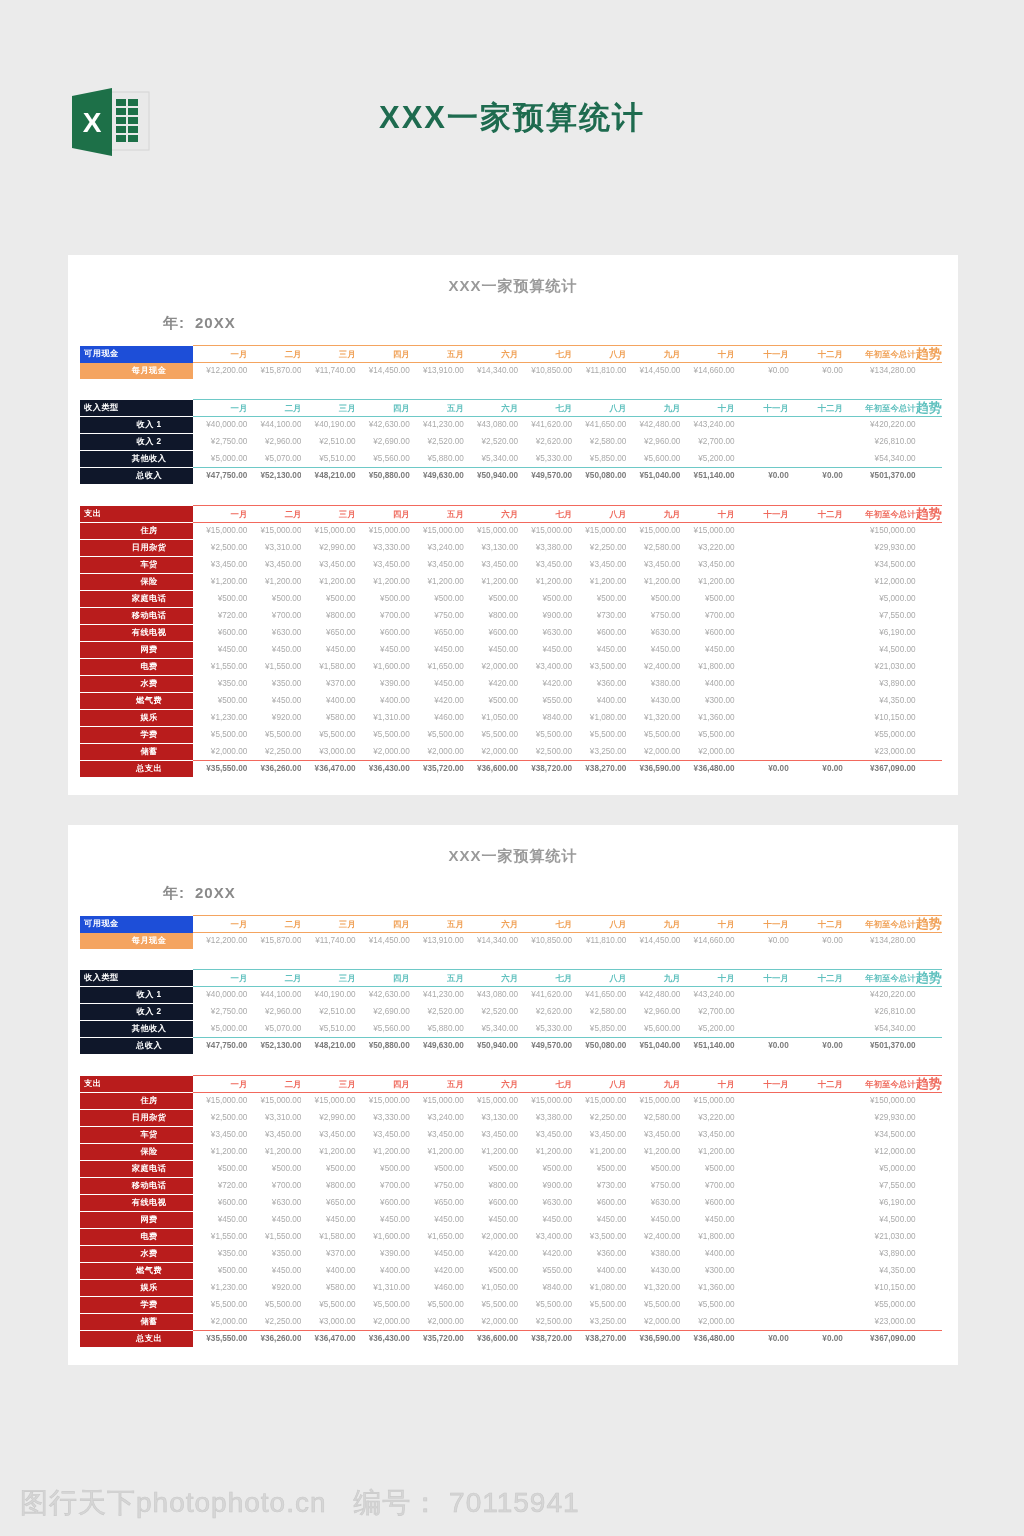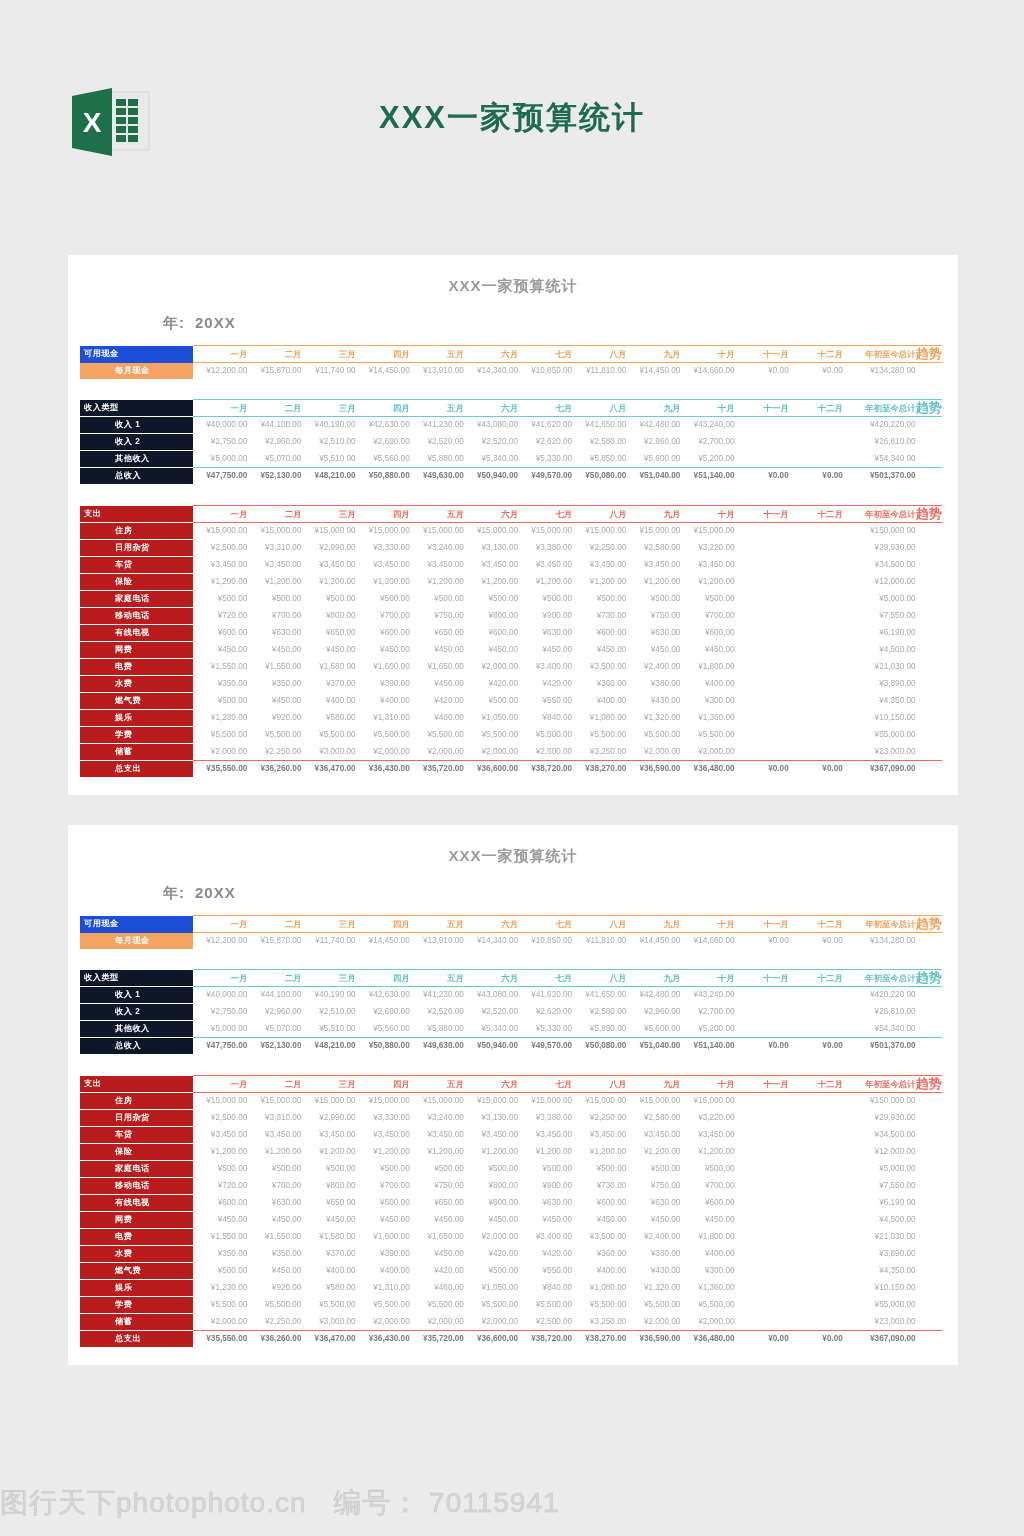--- a/index.html
+++ b/index.html
@@ -52,21 +52,21 @@
   .ytd-col{ width:72px; }
   .tr-col{ width:26px; }
 
   
   td.lab{
     color:#fff; font-size:8.2px; font-weight:bold;
     height:16px; line-height:16px; padding-left:8px;
     letter-spacing:.5px; white-space:nowrap; overflow:hidden;
   }
   td.lab.head{ padding-left:4px; }
-  td.lab.ind{ padding-left:35px; }
+  td.lab.ind{ padding-left:25px;text-align:center; }
 
   
   td.val{
     text-align:right; padding-right:6px; height:16px; line-height:16px;
     color:#aaa; font-size:8.2px; white-space:nowrap; overflow:hidden;
   }
   td.mhead{
     text-align:right; padding-right:6px; height:16px; line-height:16px;
     font-size:8.4px; font-weight:bold; white-space:nowrap; overflow:hidden;
   }
@@ -88,21 +88,21 @@
   
   .red .lab{ background:#b91c1c; border-bottom:1.5px solid #fff; }
   .red .mhead{ color:#ef6a5d; border-top:1.6px solid #f2695d; border-bottom:1.6px solid #f2695d; }
   .red .totrow td.val{ border-top:1.6px solid #f2695d; color:#7c7c7c;margin-left:40px; }
 
   .gap-sm{ height:12px; }
   .gap-md{ height:20px; }
 
   
   .watermark{
-    position:absolute; left:0; bottom:14px;
+    position:absolute; left:20px; bottom:14px;
     font-size:28px; color:#d6d6d6; letter-spacing:1px;
     -webkit-text-stroke:0.6px #c9c9c9;
     white-space:nowrap;
   }
   .watermark .num{ margin-left:18px; }
 </style>
 </head>
 <body>
 
 <div class="banner">

